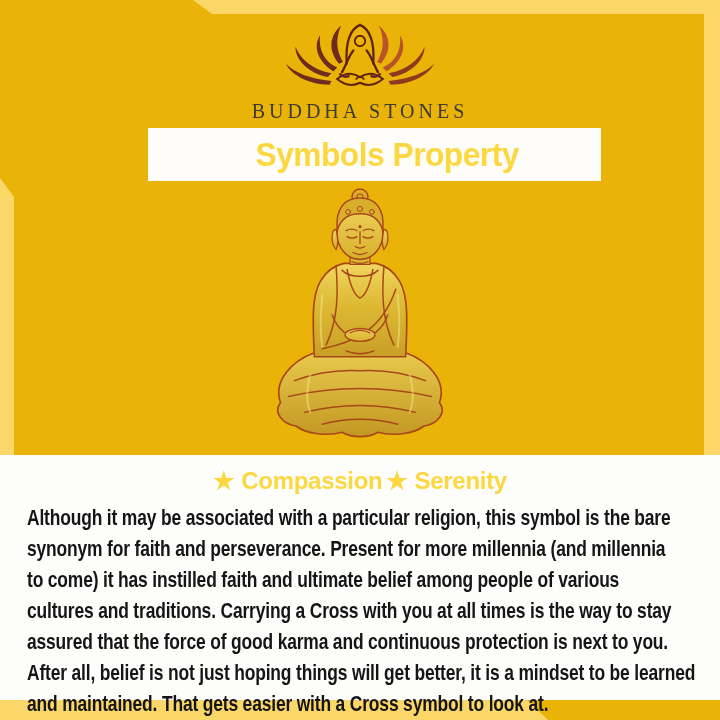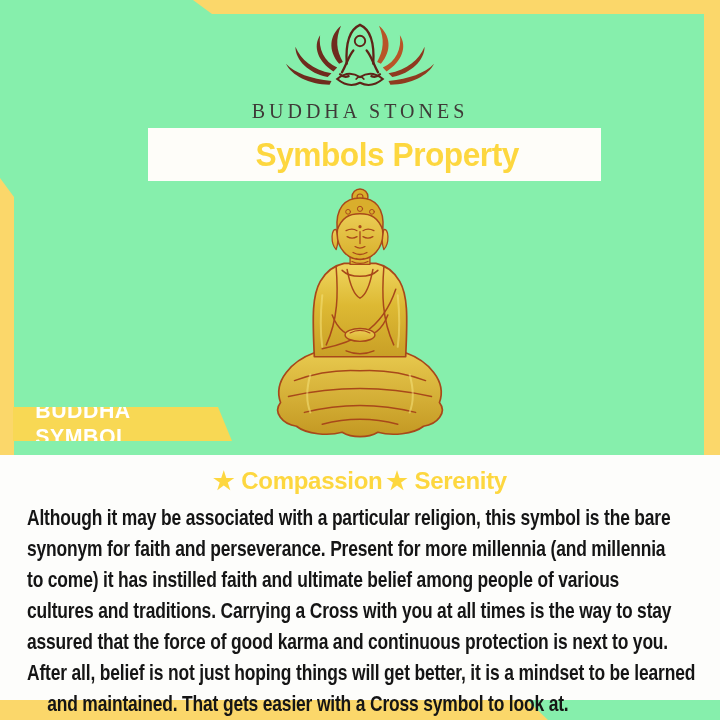--- a/index.html
+++ b/index.html
@@ -1,18 +1,18 @@
 <!DOCTYPE html>
 <html><head>
 <meta charset="utf-8">
 <style>
   html,body{margin:0;padding:0;background:#ddd;}
   .canvas{
     position:relative;width:720px;height:720px;overflow:hidden;
-    background:#86efac;
+    background:#eab308;
     font-family:"Liberation Sans",sans-serif;
   }
   
   .band{position:absolute;background:#fbd76a;}
   .band.top{left:0;top:0;width:720px;height:14px;
     clip-path:polygon(193px 0,720px 0,720px 14px,212px 14px);}
   .band.right{left:704px;top:0;width:16px;height:534px;
     clip-path:polygon(0 0,16px 0,16px 518px,7px 534px,0 505px);}
   .band.left{left:0;top:178px;width:14px;height:542px;
     clip-path:polygon(0 0,14px 19px,14px 542px,0 542px);}
@@ -50,21 +50,21 @@
   .content{
     position:absolute;left:0;top:455px;width:720px;height:245px;
     background:#fdfdfb;
   }
   .features{
     margin-top:12px;text-align:center;font-size:24px;font-weight:bold;
     color:#fdd73f;letter-spacing:-0.3px;
   }
   .features .star{margin:0 7px 0 2px;}
   .features .feat{margin-right:2px;}
-  .description{position:absolute;left:27px;top:48px;width:668px;text-align:right;}
+  .description{position:absolute;left:27px;top:48px;width:668px;}
   .para-line{
     white-space:nowrap;font-size:21.5px;font-weight:bold;color:#151515;
     line-height:31px;letter-spacing:-0.2px;transform-origin:left center;
   }
 </style>
 </head>
 <body>
 
 <div class="canvas">
 
@@ -184,23 +184,20 @@
 
       <g stroke="#f5e27a" stroke-width="2" opacity="0.55" fill="none">
         <path d="M72,110 C70,130 70,148 72,162"></path>
         <path d="M148,110 C150,130 150,148 148,162"></path>
         <path d="M60,190 C56,204 56,218 60,228"></path>
         <path d="M160,190 C164,204 164,218 160,228"></path>
       </g>
     </g>
   </svg>
 
-  <div class="ribbon">
-    <span>BUDDHA SYMBOL</span>
-  </div>
 
   <section class="content">
     <div class="features">
       <span class="star">★</span><span class="feat">Compassion</span><span class="star">★</span><span class="feat">Serenity</span>
     </div>
     <div class="description">
       <div class="para-line" style="transform: scaleX(0.81068);">Although it may be associated with a particular religion, this symbol is the bare</div>
       <div class="para-line" style="transform: scaleX(0.81068);">synonym for faith and perseverance. Present for more millennia (and millennia</div>
       <div class="para-line" style="transform: scaleX(0.81068);">to come) it has instilled faith and ultimate belief among people of various</div>
       <div class="para-line" style="transform: scaleX(0.81068);">cultures and traditions. Carrying a Cross with you at all times is the way to stay</div>

